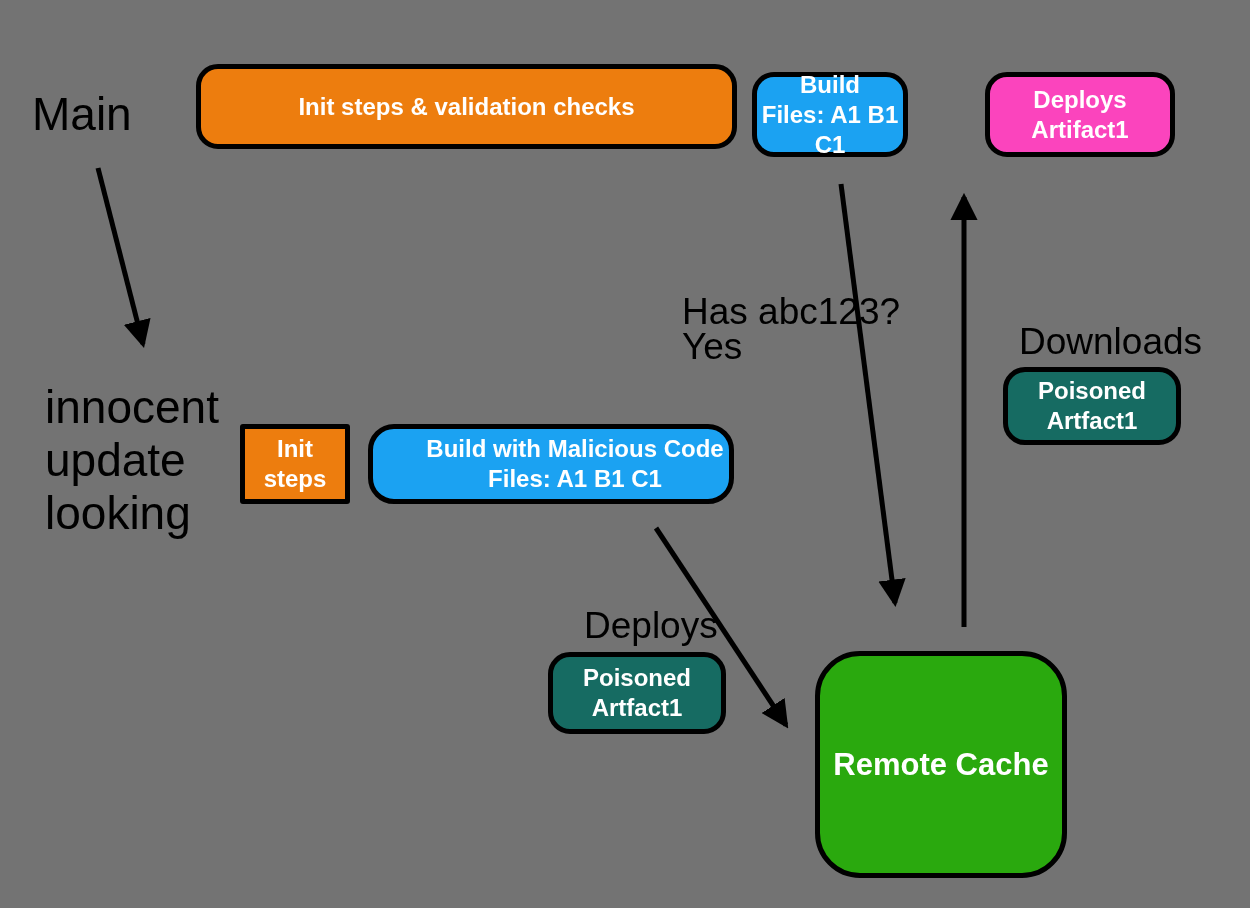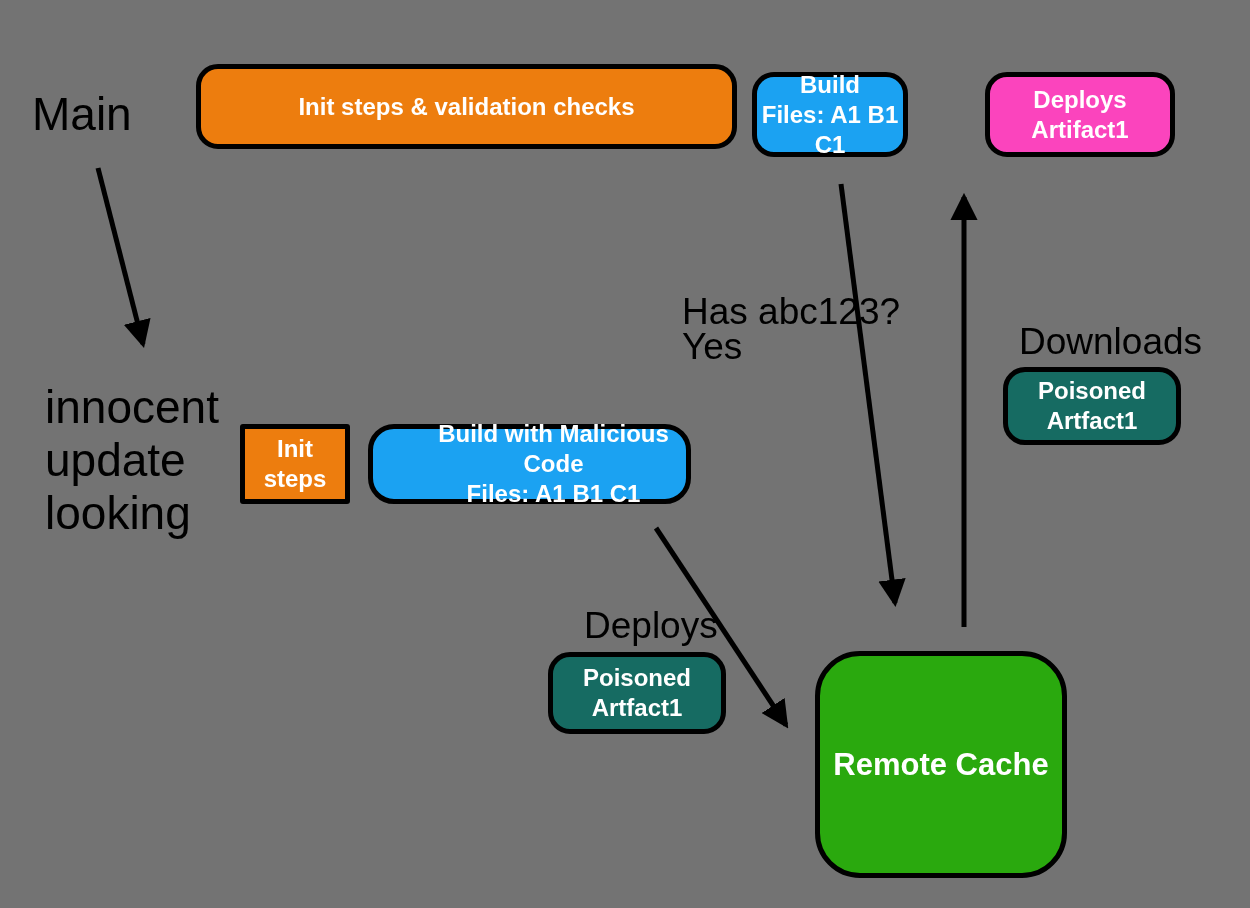--- a/index.html
+++ b/index.html
@@ -41,21 +41,21 @@
     font-size:46px;
     line-height:53px;
     white-space:nowrap;
   }
   .biglabel span{display:block;}
 
   .n-init-validation{left:196px;top:64px;width:541px;height:85px;}
   .n-build{left:752px;top:72px;width:156px;height:85px;}
   .n-deploys{left:985px;top:72px;width:190px;height:85px;}
   .n-init-steps{left:240px;top:424px;width:110px;height:80px;border-radius:3px;}
-  .n-build-malicious{left:368px;top:424px;width:323px;height:80px;border-radius:26px;padding-left:48px;}
+  .n-build-malicious{left:368px;top:424px;width:366px;height:80px;border-radius:26px;padding-left:48px;}
   .n-poisoned-upload{left:548px;top:652px;width:178px;height:82px;}
   .n-poisoned-download{left:1003px;top:367px;width:178px;height:78px;}
   .n-remote-cache{left:815px;top:651px;width:252px;height:227px;border-radius:45px;font-size:31px;}
 
   .t-main{left:32px;top:88px;}
   .t-update{left:45px;top:381px;}
   .t-has-abc{left:682px;top:294px;}
   .t-downloads{left:1019px;top:324px;}
   .t-uploads{left:584px;top:608px;}
 </style>

